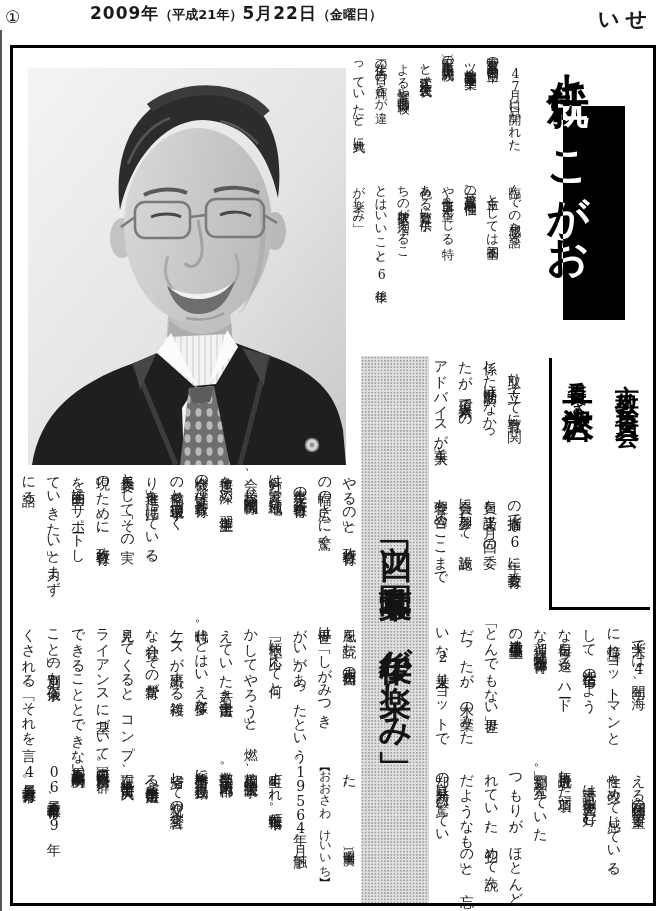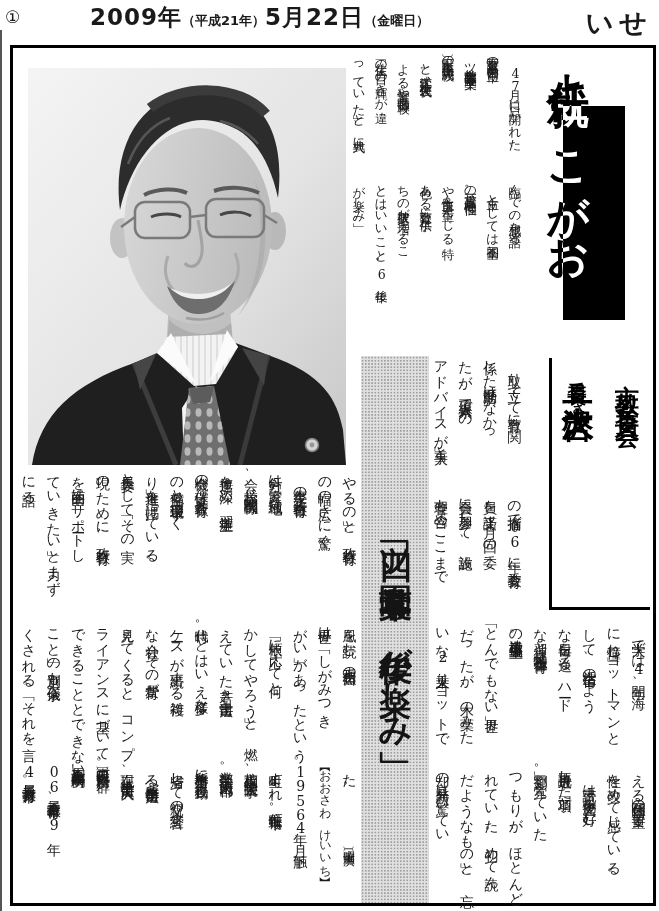--- a/index.html
+++ b/index.html
@@ -4,24 +4,24 @@
 <style>
   html,body{margin:0;padding:0;background:#fff;}
   #page{position:relative;width:659px;height:911px;background:#fff;overflow:hidden;
         font-family:"DejaVu Serif",serif;color:#1a1a1a;}
 
   
   #left-rule{position:absolute;left:0;top:30px;width:2px;height:881px;background:#555;}
   #page-no{position:absolute;left:5px;top:7px;font-size:17px;font-family:"DejaVu Sans",sans-serif;}
   #masthead-date{position:absolute;left:90px;top:2px;font-family:"DejaVu Sans",sans-serif;
                  font-weight:bold;white-space:nowrap;}
-  #masthead-date .big{font-size:23px;letter-spacing:1px;margin-top:36px;}
+  #masthead-date .big{font-size:17px;letter-spacing:1px;margin-top:36px;}
   #masthead-date .small{font-size:13px;letter-spacing:0;}
   #paper-name{position:absolute;right:6px;top:5px;font-family:"DejaVu Sans",sans-serif;
-              font-weight:bold;font-size:27px;letter-spacing:6px;}
+              font-weight:bold;font-size:21px;letter-spacing:6px;}
 
   
   #frame{position:absolute;left:10px;top:45px;width:640px;height:855px;border:3px solid #000;background:#fff;}
 
   
   #photo{position:absolute;left:28px;top:68px;width:318px;height:397px;}
 
   
   .vband{position:absolute;writing-mode:vertical-rl;text-orientation:upright;}
   .vband p{margin:0;white-space:nowrap;}

